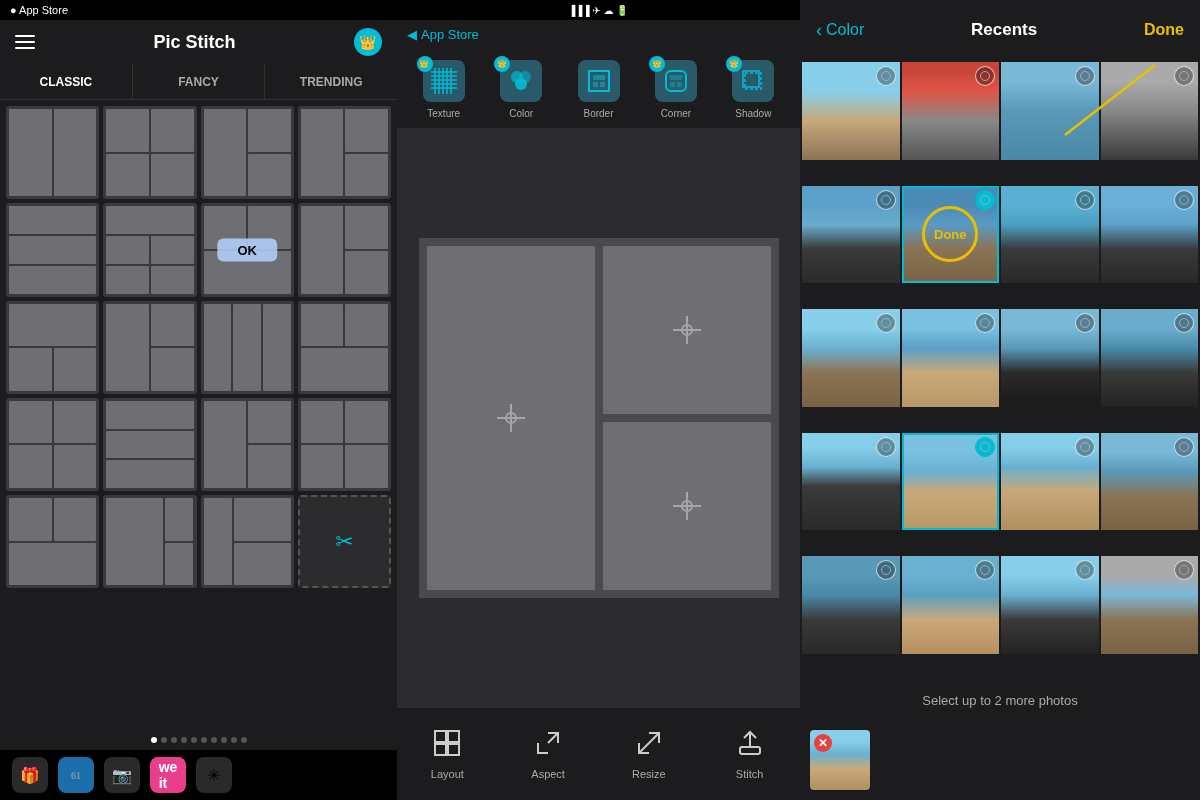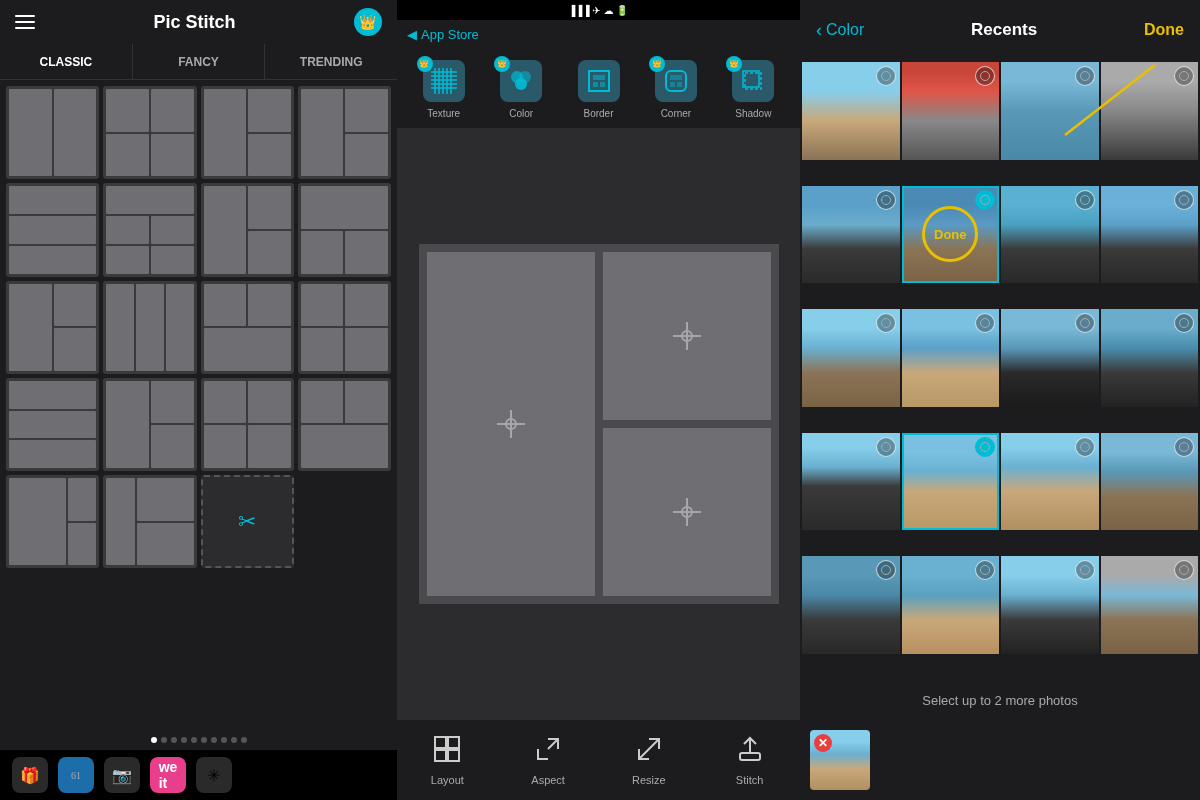--- a/index.html
+++ b/index.html
@@ -322,21 +322,21 @@
       width: 12px;
       height: 12px;
       border: 2px solid #ccc;
       border-radius: 50%;
     }
     
     .cell-large {
       grid-row: 1 / 3;
     }
     .mid-bottom-bar {
-      height: 80px;
+      height: 92px;
       background: #1c1c1e;
       display: flex;
       align-items: center;
       justify-content: space-around;
       flex-shrink: 0;
     }
     .bottom-tool {
       display: flex;
       flex-direction: column;
       align-items: center;
@@ -465,20 +465,23 @@
       overflow: hidden;
       flex-shrink: 0;
       position: relative;
     }
   </style>
 </head>
 <body>
 
 <div id="left-panel">
 
+  <div class="status-bar">
+    <span style="color:#fff;font-size:11px;">● App Store</span>
+  </div>
 
   <div class="app-header">
     <div class="hamburger-icon">
       <span></span>
         <span></span>
         <span></span>
     </div>
     <span class="app-title">Pic Stitch</span>
     <div class="crown-badge">
       <span style="font-size:14px;">👑</span>
@@ -536,20 +539,28 @@
       </div>
     </div>
     <div class="layout-cell">
       <div class="lc-inner" style="display:grid;grid-template-columns:1fr 1fr;grid-template-rows:1fr 1fr 1fr;gap:2px;">
         <div class="lc-block" style="grid-column:1/3;"></div>
         <div class="lc-block"></div>
           <div class="lc-block"></div>
         <div class="lc-block"></div>
           <div class="lc-block"></div>
       </div>
+    </div>
+    <div class="layout-cell" style="position:relative;">
+      <div class="lc-inner" style="display:grid;grid-template-columns:1fr 1fr;grid-template-rows:1fr 1fr;gap:2px;">
+        <div class="lc-block"></div>
+          <div class="lc-block"></div>
+        <div class="lc-block" style="grid-column:1/3;"></div>
+      </div>
+      <div class="ok-overlay">OK</div>
     </div>
     <div class="layout-cell">
       <div class="lc-inner" style="display:grid;grid-template-columns:1fr 1fr;grid-template-rows:1fr 1fr;gap:2px;">
         <div class="lc-block" style="grid-row:1/3;"></div>
         <div class="lc-block"></div>
         <div class="lc-block"></div>
       </div>
     </div>
 
     <div class="layout-cell">

